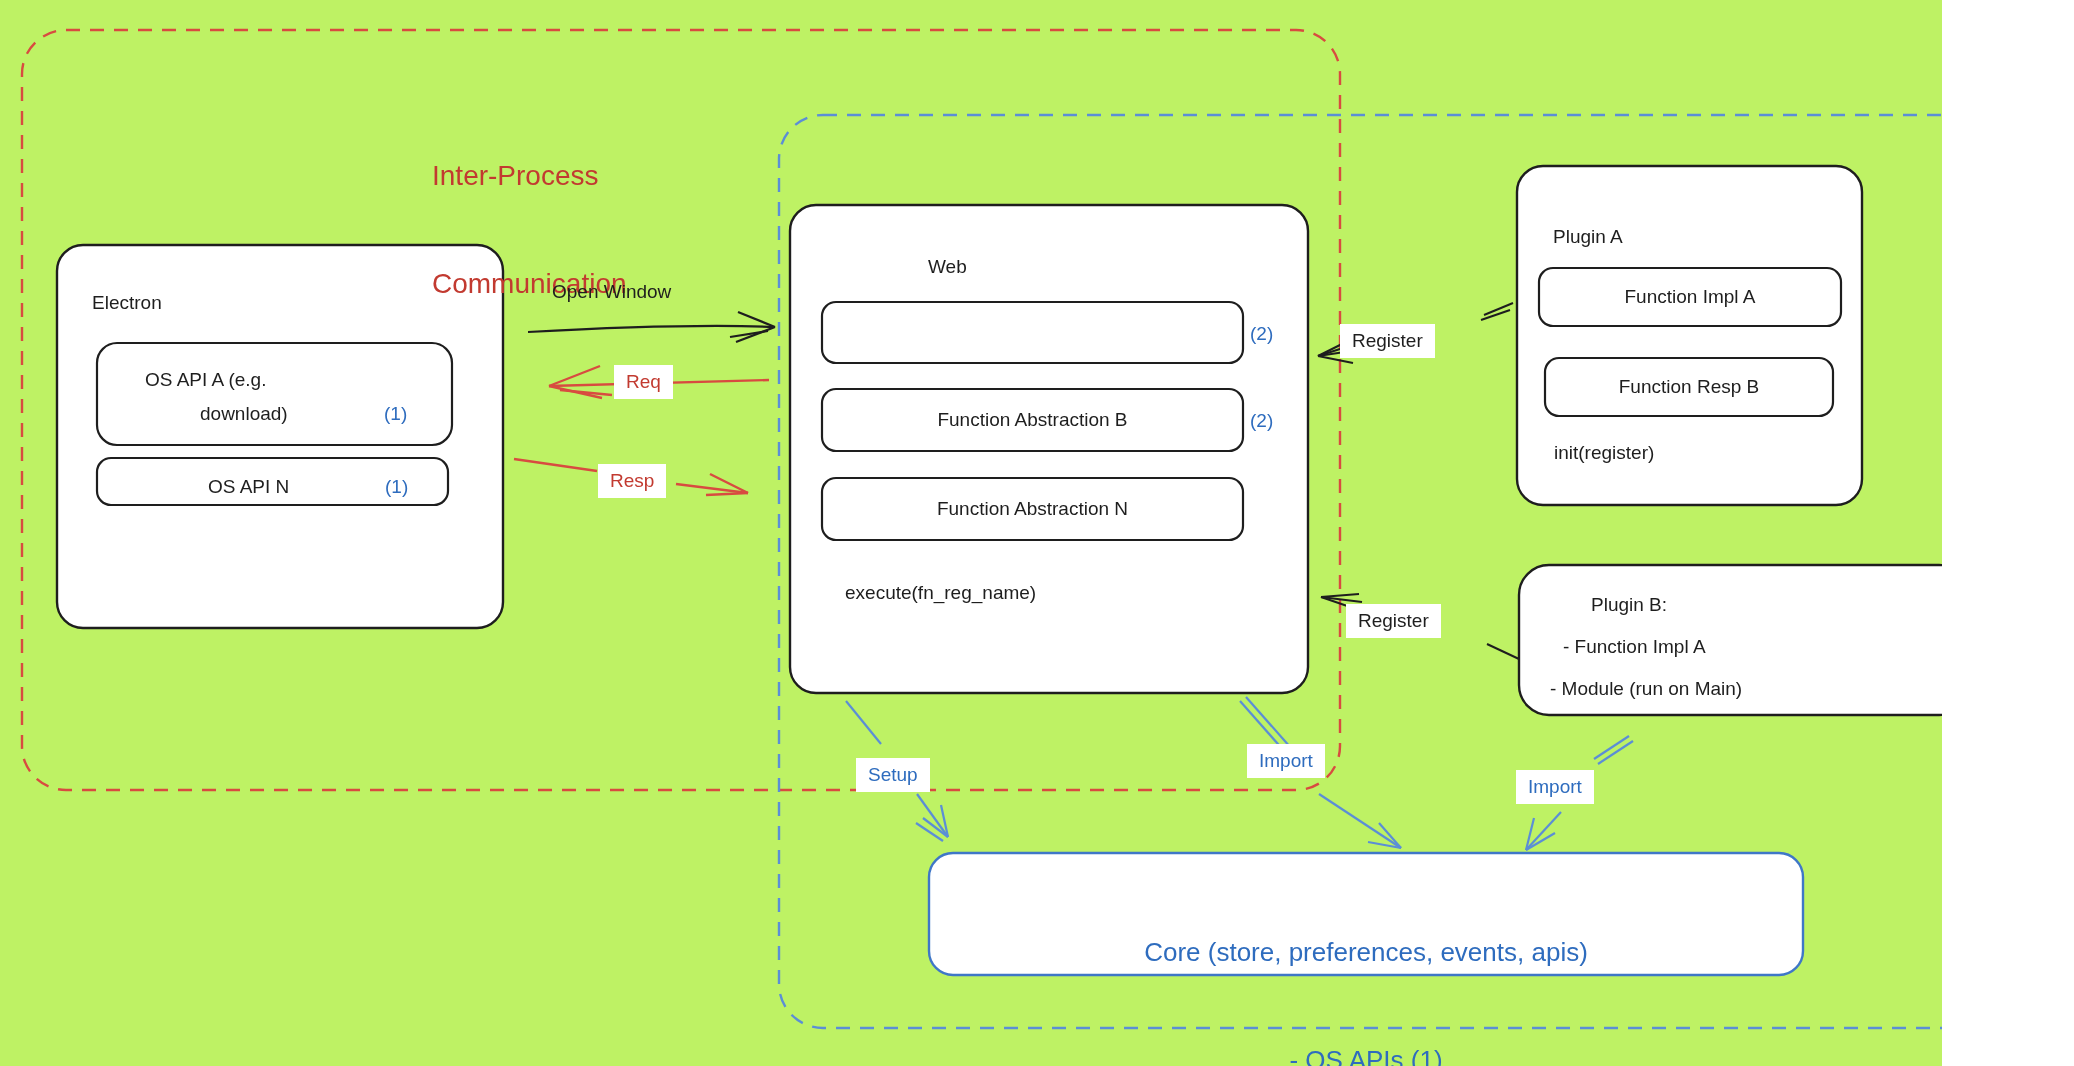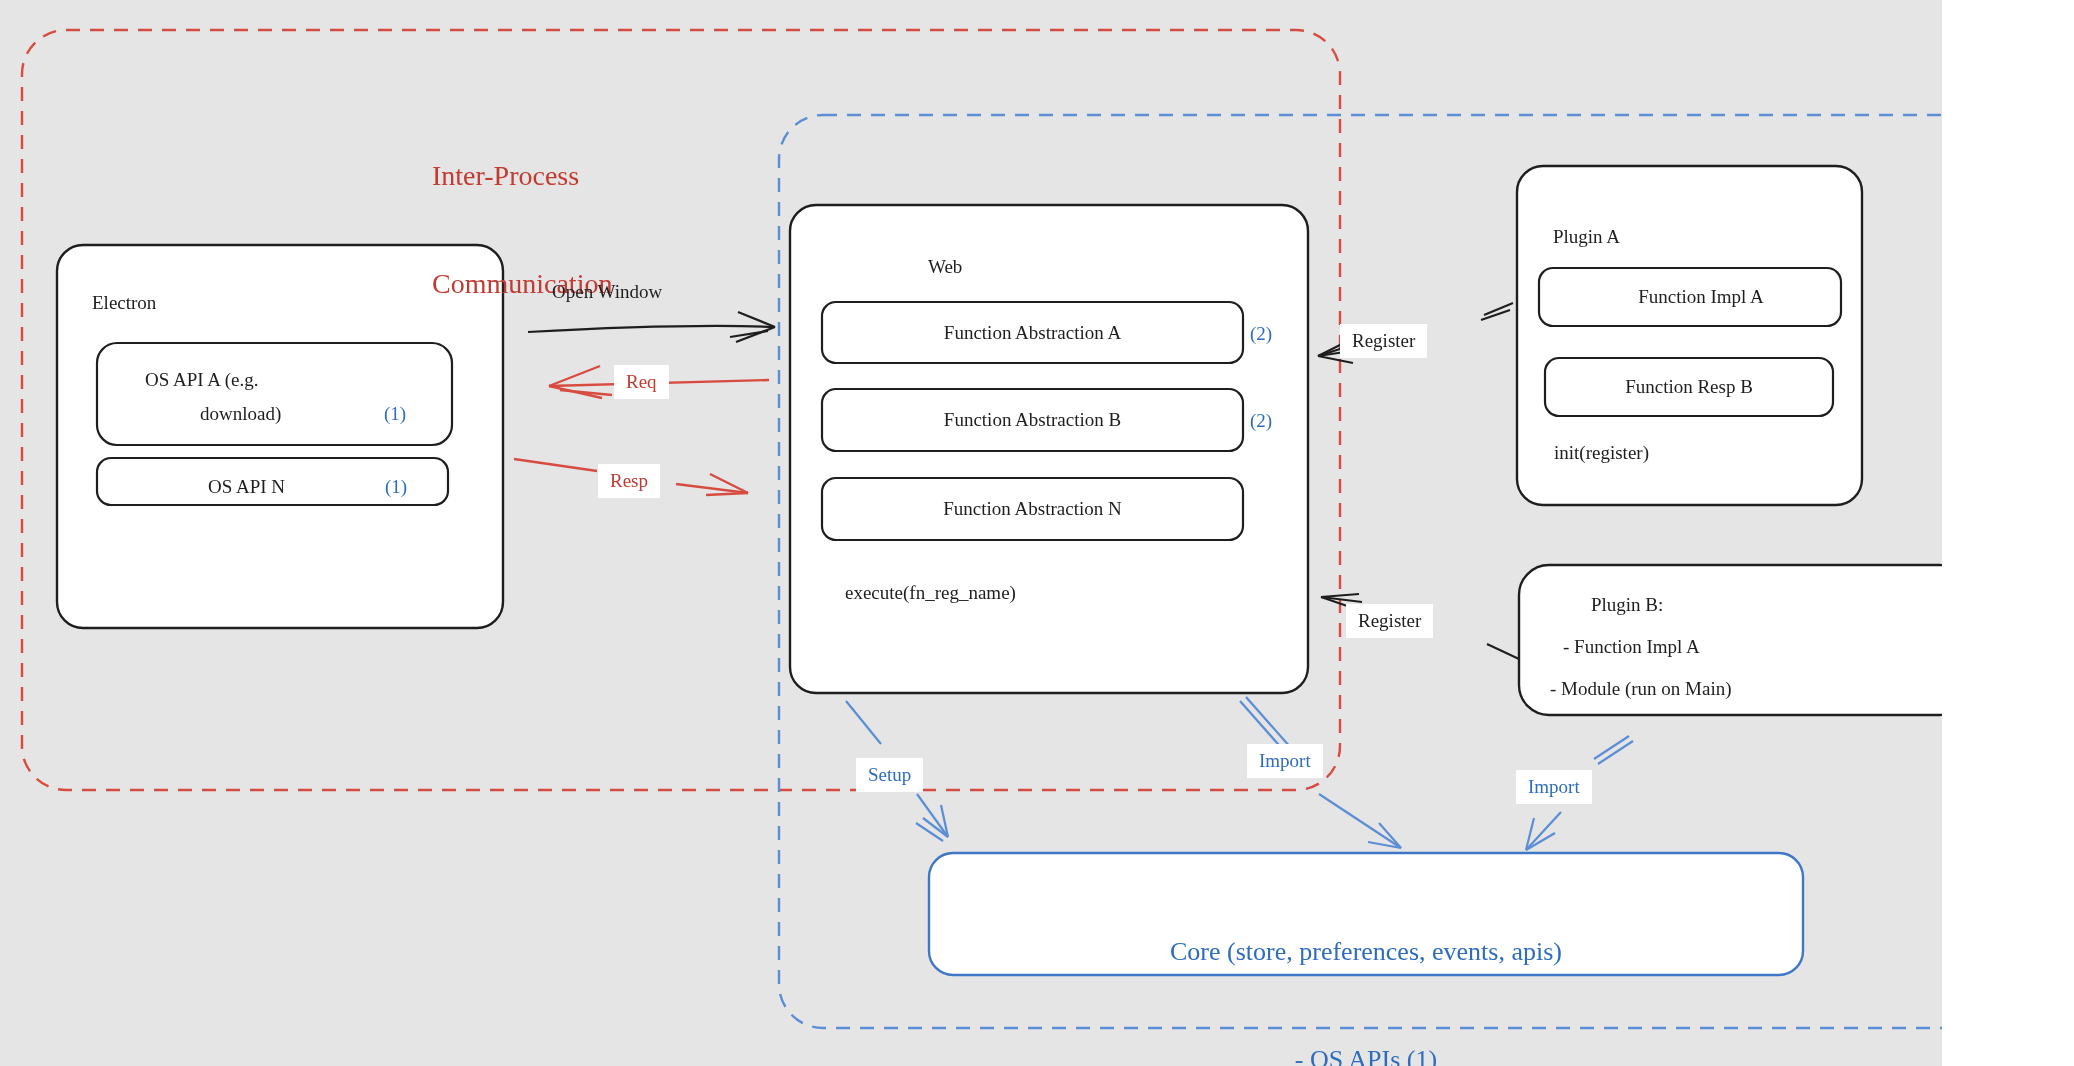--- a/index.html
+++ b/index.html
@@ -1,21 +1,21 @@
 <!DOCTYPE html>
 <html><head>
 <meta charset="utf-8">
 <style>
   html, body { margin: 0; padding: 0; background: #ffffff; }
   .stage {
     position: relative;
     width: 1942px;
     height: 1066px;
-    background: #e5e5e5;
-    font-family: Liberation Serif, serif;
+    background: #bef264;
+    font-family: Liberation Sans, sans-serif;
     overflow: hidden;
   }
   .stage svg.lines {
     position: absolute;
     left: 0; top: 0;
     width: 2074px; height: 1066px;
   }
   .t {
     position: absolute;
     font-size: 19px;
@@ -130,35 +130,32 @@
   </div>
 
   <div class="t" style="left:92px; top:286px;">Electron</div>
   <div class="t" style="left:145px; top:363px;">OS API A (e.g.</div>
   <div class="t" style="left:200px; top:397px;">download)</div>
   <div class="t blue" style="left:384px; top:397px;">(1)</div>
   <div class="t" style="left:208px; top:470px;">OS API N</div>
   <div class="t blue" style="left:385px; top:470px;">(1)</div>
 
   <div class="t" style="left:928px; top:250px;">Web</div>
-  <div class="cbox" style="left:822px; top:302px; width:421px; height:61px;">
-    <span class="t" style="position:static;">Function Abstraction A</span>
-  </div>
   <div class="t blue" style="left:1250px; top:317px;">(2)</div>
   <div class="cbox" style="left:822px; top:389px; width:421px; height:62px;">
     <span class="t" style="position:static;">Function Abstraction B</span>
   </div>
   <div class="t blue" style="left:1250px; top:404px;">(2)</div>
   <div class="cbox" style="left:822px; top:478px; width:421px; height:62px;">
     <span class="t" style="position:static;">Function Abstraction N</span>
   </div>
   <div class="t" style="left:845px; top:576px;">execute(fn_reg_name)</div>
 
   <div class="t" style="left:1553px; top:220px;">Plugin A</div>
-  <div class="cbox" style="left:1539px; top:268px; width:302px; height:58px;padding-left:11px;">
+  <div class="cbox" style="left:1539px; top:268px; width:302px; height:58px;">
     <span class="t" style="position:static;">Function Impl A</span>
   </div>
   <div class="cbox" style="left:1545px; top:358px; width:288px; height:58px;">
     <span class="t" style="position:static;">Function Resp B</span>
   </div>
   <div class="t" style="left:1554px; top:436px;">init(register)</div>
 
   <div class="t" style="left:1550px; top:588px;margin-left:41px;">Plugin B:</div>
   <div class="t" style="left:1550px; top:630px;margin-left:13px;">- Function Impl A</div>
   <div class="t" style="left:1550px; top:672px;">- Module (run on Main)</div>

